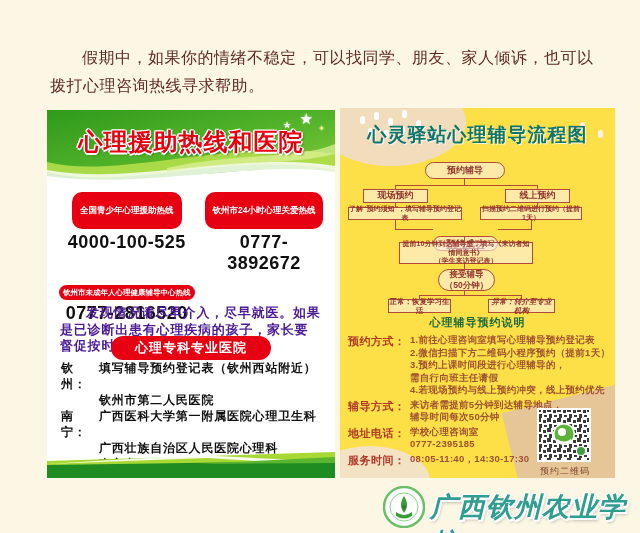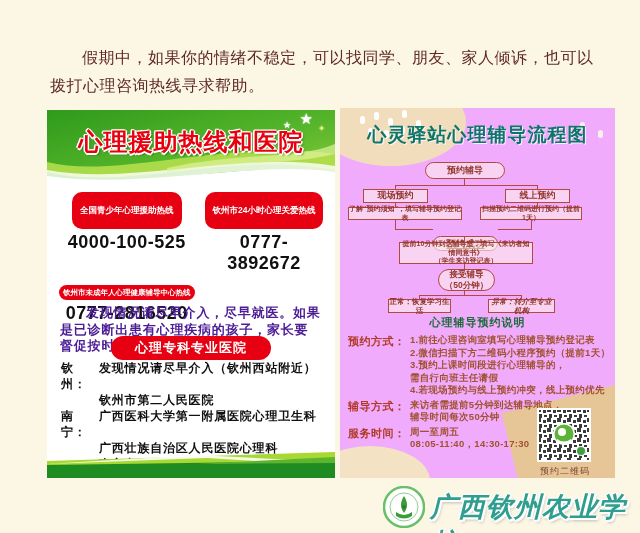--- a/index.html
+++ b/index.html
@@ -33,21 +33,21 @@
           line-height:16.5px;text-indent:2em;letter-spacing:0.8px;}
   .hosp-pill{position:absolute;left:64px;top:226px;width:160px;background:#e60012;color:#fff;font-weight:bold;
              font-size:13px;text-align:center;border-radius:13px;padding:3px 0;letter-spacing:1px;}
   .hosp-list{position:absolute;left:14px;top:250px;width:268px;font-size:12px;font-weight:bold;color:#101010;
              line-height:16px;letter-spacing:0.8px;}
   .hrow{display:flex;}
   .hcity{width:38px;flex:0 0 38px;}
   .wave{position:absolute;left:0;bottom:0;width:288px;height:26px;display:block;}
 
   
-  .posterR{position:absolute;left:340px;top:108px;width:275px;height:370px;background:#f0abfc;overflow:hidden;}
+  .posterR{position:absolute;left:340px;top:108px;width:275px;height:370px;background:#fde047;overflow:hidden;}
   .blobTL{position:absolute;left:-24px;top:-30px;width:150px;height:88px;background:#f1ddbb;border-radius:50%;}
   .dots{position:absolute;left:20px;top:8px;width:5px;height:8px;background:#fff;border-radius:3px;
         box-shadow:14px -4px 0 #fff,28px 2px 0 #fff,42px -6px 0 #fff,8px 12px 0 #fff,24px 14px 0 #fff,
                    40px 10px 0 #fff,56px 4px 0 #fff,220px 6px 0 #fdeee9,238px 14px 0 #fdeee9;}
   .wedge{position:absolute;right:-28px;top:288px;width:130px;height:110px;background:#e6c697;transform:rotate(-14deg);}
   .blobBL{position:absolute;left:-30px;bottom:-38px;width:120px;height:70px;background:#f3e3c4;border-radius:50%;}
   .r-title{position:absolute;left:0;top:14px;width:275px;text-align:center;font-size:19px;font-weight:bold;
            color:#0e756a;letter-spacing:1px;text-shadow:1px 1px 0 rgba(255,255,255,.8);}
 
   .fc-box{position:absolute;border:1px solid #b2493d;color:#92362c;font-weight:bold;background:rgba(253,240,235,.6);
@@ -112,21 +112,21 @@
       </div>
     </div>
 
     <p class="advice">发现情况请尽早介入，尽早就医。如果是已诊断出患有心理疾病的孩子，家长要督促按时服药、按时复检。</p>
 
     <div class="hosp-pill">心理专科专业医院</div>
 
     <div class="hosp-list">
       <div class="hrow">
         <span class="hcity">钦州：</span>
-        <span class="hname">发现情况请尽早介入（钦州西站附近）</span>
+        <span class="hname">填写辅导预约登记表（钦州西站附近）</span>
       </div>
       <div class="hrow">
         <span class="hcity"></span>
         <span class="hname">钦州市第二人民医院</span>
       </div>
       <div class="hrow">
         <span class="hcity">南宁：</span>
         <span class="hname">广西医科大学第一附属医院心理卫生科</span>
       </div>
       <div class="hrow">
@@ -206,23 +206,29 @@
         </div>
       </div>
       <div class="nrow">
         <span class="nlabel">辅导方式：</span>
         <div class="nlines">
           <div>来访者需提前5分钟到达辅导地点，</div>
           <div>辅导时间每次50分钟</div>
         </div>
       </div>
       <div class="nrow">
+        <span class="nlabel">地址电话：</span>
+        <div class="nlines">
+          <div>学校心理咨询室</div>
+          <div>0777-2395185</div>
+        </div>
+      </div>
+      <div class="nrow">
         <span class="nlabel">服务时间：</span>
         <div class="nlines">
-          <div>周一至周五</div>
           <div>08:05-11:40，14:30-17:30</div>
         </div>
       </div>
     </div>
 
     <svg class="qr" viewBox="0 0 54 54">
       <defs>
         <pattern id="qrp" width="10" height="10" patternUnits="userSpaceOnUse">
           <rect x="0" y="0" width="4" height="4" fill="#3a3a3a"></rect>
           <rect x="6" y="2" width="3" height="3" fill="#3a3a3a"></rect>

